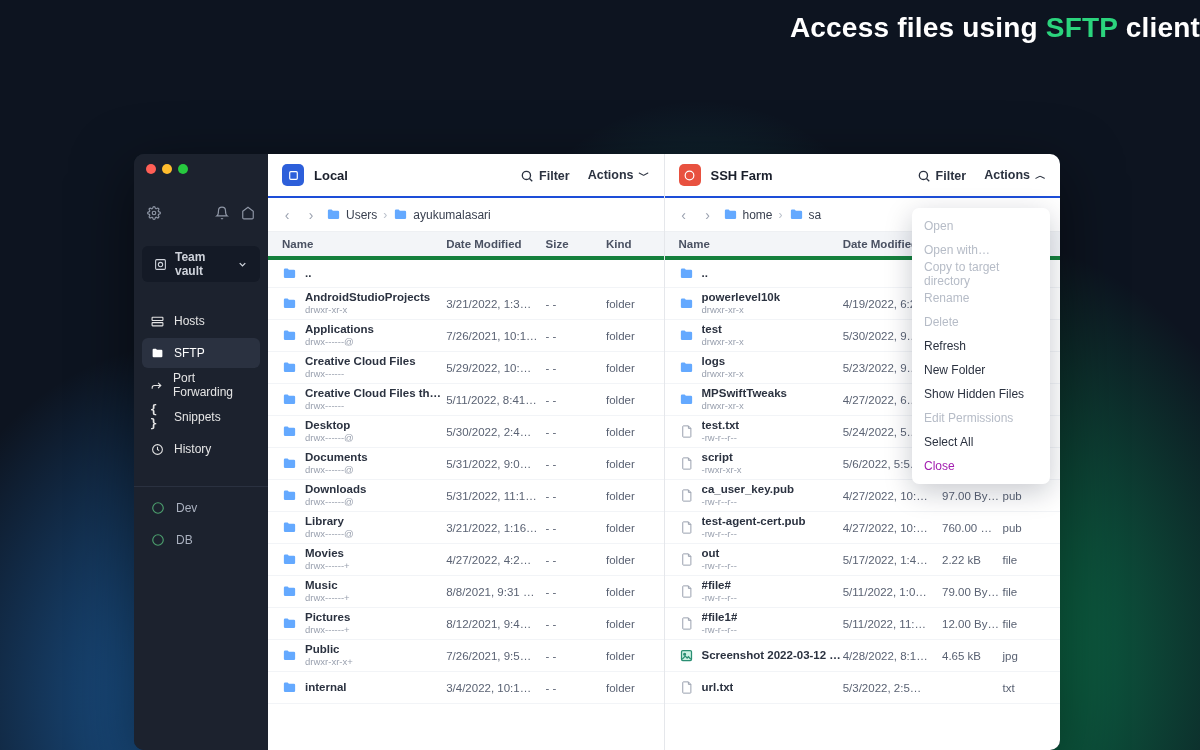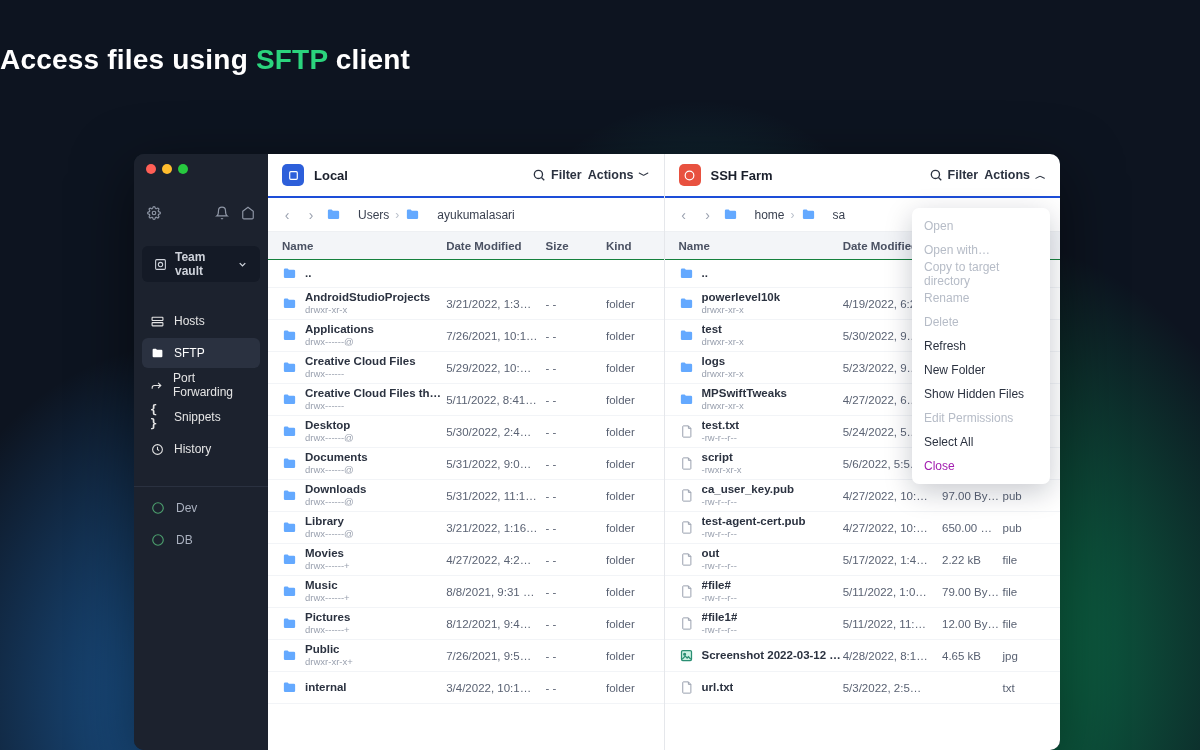--- a/index.html
+++ b/index.html
@@ -2,21 +2,21 @@
 <html><head>
 <meta charset="utf-8">
 <style>
 * { margin: 0; padding: 0; box-sizing: border-box; font-family: -apple-system, BlinkMacSystemFont, "Segoe UI", sans-serif; }
 body { width: 1200px; height: 750px; overflow: hidden; position: relative; background: #0d1420; }
 .bg-swirl { position: absolute; inset: 0; background:
   radial-gradient(ellipse 500px 600px at 200px 700px, rgba(40,150,255,0.55), transparent 60%),
   radial-gradient(ellipse 600px 700px at 950px 650px, rgba(10,220,120,0.55), transparent 60%),
   radial-gradient(ellipse 400px 500px at 700px 400px, rgba(35,200,190,0.35), transparent 60%),
   #0d1420; }
-.hero { position: absolute; top: 44px; left: 0; right: 0; text-align: left; color: #fff; font-size: 28px; font-weight: 700; letter-spacing: .2px; }
+.hero { position: absolute; top: 12px; left: 0; right: 0; text-align: right; color: #fff; font-size: 28px; font-weight: 700; letter-spacing: .2px; }
 .hero .accent { color: #2bd47d; }
 .window { position: absolute; left: 134px; top: 154px; width: 926px; height: 596px; border-radius: 10px; overflow: hidden; box-shadow: 0 18px 60px rgba(0,0,0,.5); display: flex; background: #1c222e; }
 .sidebar { width: 134px; background: #1c222e; color: #cfd3db; display: flex; flex-direction: column; font-size: 12px; gap: 12px; }
 .titlebar { height: 30px; display: flex; align-items: center; padding-left: 12px; gap: 6px; }
 .traffic { width: 10px; height: 10px; border-radius: 50%; }
 .red { background: #ff5f56; } .yellow { background: #ffbd2e; } .green { background: #27c93f; }
 .toolbar { height: 34px; display: flex; align-items: center; padding: 0 12px; justify-content: space-between; }
 .toolbar .icons { display: flex; gap: 10px; }
 .icon-btn { width: 16px; height: 16px; display: flex; align-items: center; justify-content: center; color: #8f97a6; cursor: pointer; }
 .vault-row { height: 36px; display: flex; align-items: center; padding: 0 12px; gap: 8px; background: #141a26; border-radius: 6px; margin: 4px 8px 8px; font-weight: 600; justify-content: space-between; }
@@ -31,31 +31,31 @@
 .sess-icon svg circle { stroke: #4c9f6e; }
 
 .panes { flex: 1; display: flex; background: #fff; }
 .pane { flex: 1; display: flex; flex-direction: column; border-right: 1px solid #e5e7eb; min-width: 0; }
 .pane:last-child { border-right: none; }
 .pane-head { height: 44px; display: flex; align-items: center; padding: 0 14px; gap: 10px; border-bottom: 2px solid #1d4ed8; }
 .pane-badge { width: 22px; height: 22px; border-radius: 5px; display: flex; align-items: center; justify-content: center; color: #fff; font-size: 12px; }
 .badge-local { background: #2d5fda; }
 .badge-ssh { background: #e8513f; }
 .pane-title { font-weight: 700; font-size: 13px; color: #1a1f2b; flex: 1; }
-.pane-tools { display: flex; align-items: center; gap: 6px; font-size: 12.5px; color: #2b3240; font-weight: 600; }
+.pane-tools { display: flex; align-items: flex-end; gap: 18px; font-size: 12.5px; color: #2b3240; font-weight: 600; }
 .tool { display: flex; align-items: center; gap: 5px; cursor: pointer; }
 .tool .chev { font-size: 11px; }
 
 .crumb-row { height: 34px; display: flex; align-items: center; padding: 0 10px; gap: 6px; border-bottom: 1px solid #eef0f3; font-size: 12px; color: #3a4150; }
 .crumb-btn { width: 18px; height: 18px; display: flex; align-items: center; justify-content: center; color: #9aa1af; cursor: pointer; border-radius: 4px; font-size: 14px; }
-.crumb-seg { display: flex; align-items: center; gap: 17px; cursor: pointer; }
+.crumb-seg { display: flex; align-items: center; gap: 5px; cursor: pointer; }
 .crumb-seg .fld { color: #64a9ff; }
 .crumb-sep { color: #bac0cb; }
 
-.thead { height: 28px; background: #f3f5f8; display: flex; align-items: center; font-size: 11.5px; color: #4a5162; font-weight: 700; border-bottom: 1px solid #15803d; }
+.thead { height: 28px; background: #f3f5f8; display: flex; align-items: center; font-size: 11.5px; color: #4a5162; font-weight: 700; border-bottom: 4px solid #15803d; }
 .col-name { flex: 1.9; padding-left: 14px; }
 .col-date { flex: 1.15; }
 .col-size { flex: .7; }
 .col-kind { flex: .55; padding-right: 10px; }
 .tbody { flex: 1; overflow: hidden; }
 .row { height: 32px; display: flex; align-items: center; font-size: 11.5px; color: #2b3240; border-bottom: 1px solid #f2f4f7; }
 .row.up { height: 28px; }
 .cell-name { flex: 1.9; padding-left: 14px; display: flex; align-items: center; gap: 8px; min-width: 0; }
 .cell-name .txt { display: flex; flex-direction: column; min-width: 0; line-height: 1.15; }
 .cell-name .nm { font-weight: 600; white-space: nowrap; overflow: hidden; text-overflow: ellipsis; }
@@ -653,21 +653,21 @@
                   <path d="M7 3h8l4 4v13a1 1 0 0 1-1 1H7a1 1 0 0 1-1-1V4a1 1 0 0 1 1-1z" fill="#fff"></path>
                   <polyline points="15 3 15 7 19 7"></polyline>
                 </svg>
               </span>
         <span class="txt">
                 <span class="nm">test-agent-cert.pub</span>
                 <span class="perm">-rw-r--r--</span>
               </span>
       </div>
       <div class="cell-date">4/27/2022, 10:…</div>
-      <div class="cell-size">650.00 …</div>
+      <div class="cell-size">760.00 …</div>
       <div class="cell-kind">pub</div>
           </div>
           <div class="row">
       <div class="cell-name">
         <span>
                 <svg class="ficon" viewBox="0 0 24 24" fill="none" stroke="#9aa1af" stroke-width="1.6">
                   <path d="M7 3h8l4 4v13a1 1 0 0 1-1 1H7a1 1 0 0 1-1-1V4a1 1 0 0 1 1-1z" fill="#fff"></path>
                   <polyline points="15 3 15 7 19 7"></polyline>
                 </svg>
               </span>

